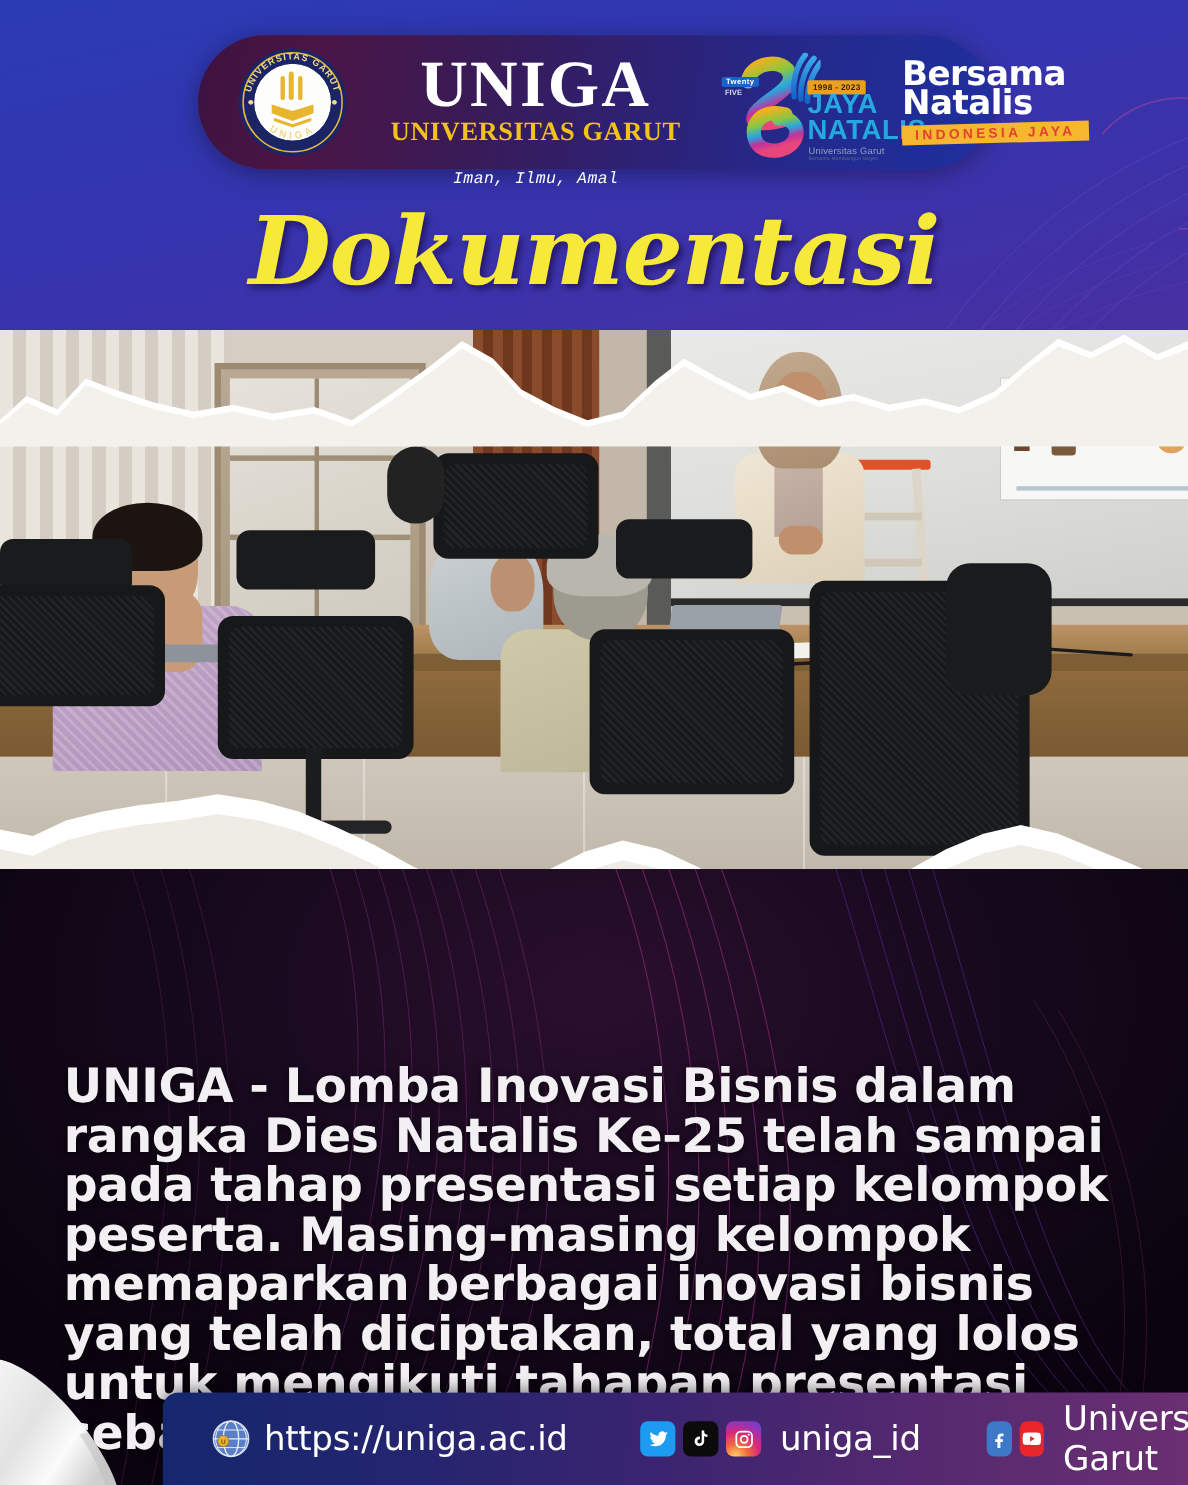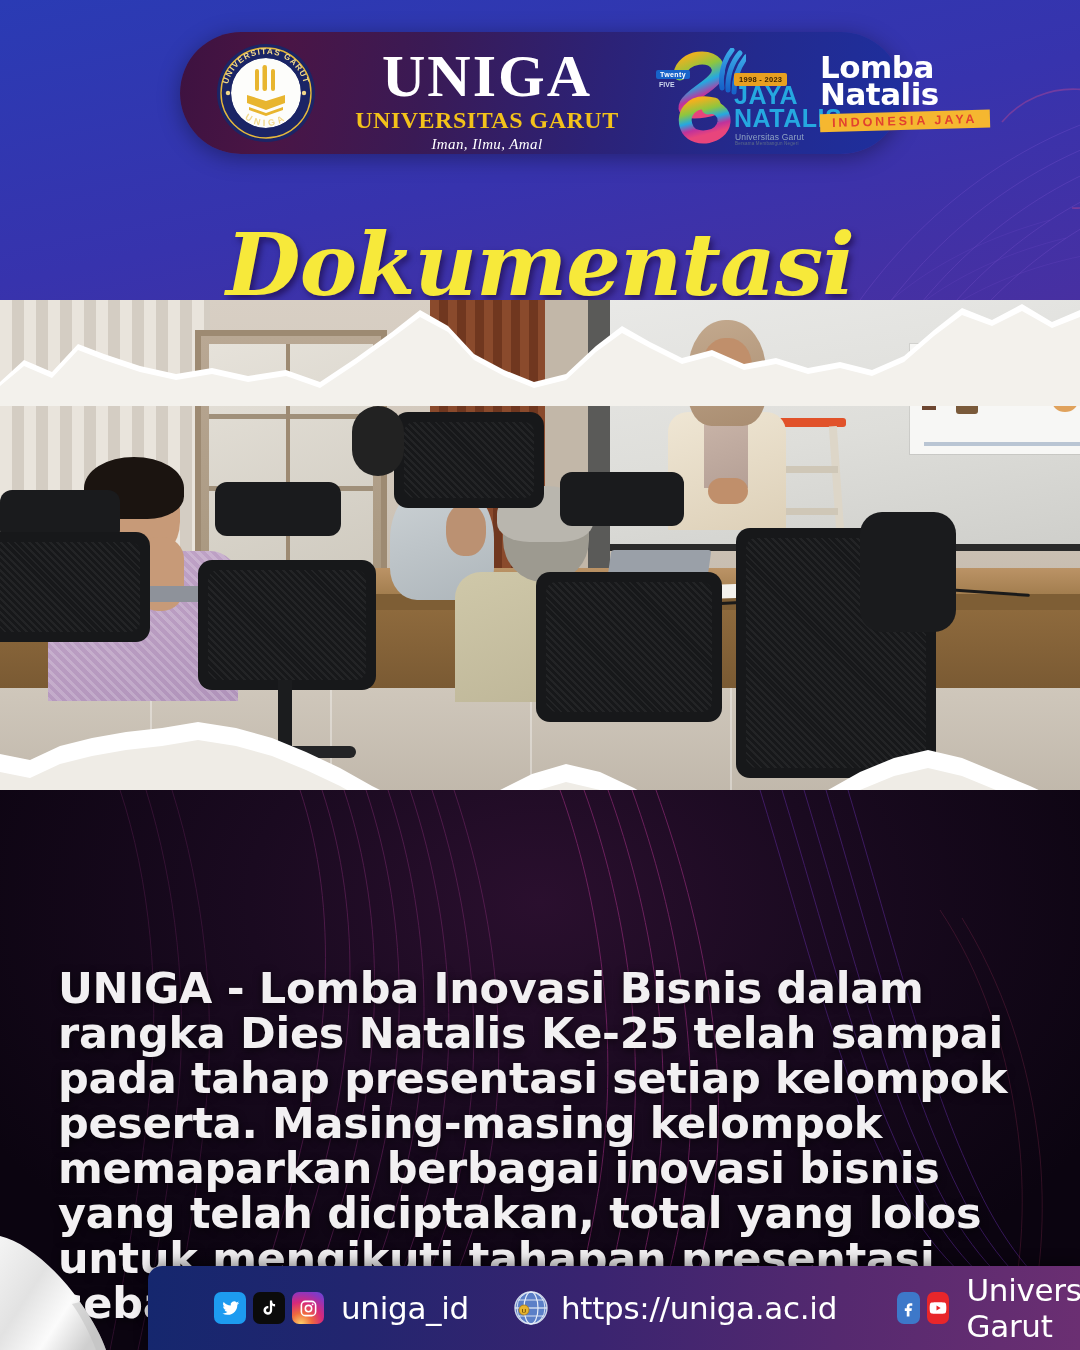--- a/index.html
+++ b/index.html
@@ -31,22 +31,22 @@
   .uniga-block{position:absolute;left:152px;top:14px;width:310px;text-align:center;}
   .uniga-main{
     font-family:"Liberation Serif",serif;font-weight:700;color:#ffffff;
     font-size:60px;line-height:60px;letter-spacing:2px;
   }
   .uniga-sub{
     font-family:"Liberation Serif",serif;font-weight:700;color:#f3c21a;
     font-size:24px;line-height:26px;letter-spacing:.5px;margin-top:1px;
   }
   .uniga-motto{
-    font-family:Liberation Serif, serif;font-style:italic;color:#ffffff;
-    font-size:15px;line-height:18px;margin-top:2px;letter-spacing:.4px;
+    font-family:Liberation Mono, monospace;font-style:italic;color:#ffffff;
+    font-size:15px;line-height:18px;margin-top:21px;letter-spacing:.4px;
   }
 
   
   .dies{position:absolute;left:474px;top:12px;width:160px;height:100px;}
   .dies-badge{
     position:absolute;left:2px;top:26px;background:#1763c9;color:#fff;
     font-size:7px;font-weight:700;letter-spacing:.4px;padding:1px 4px;border-radius:2px;
     font-family:"Liberation Sans",sans-serif;
   }
   .dies-badge2{position:absolute;left:5px;top:37px;color:#cfd9ef;font-size:7px;font-weight:700;}
@@ -72,21 +72,20 @@
     font-size:12.5px;font-weight:700;letter-spacing:3px;padding:2px 12px;
     transform:rotate(-1.6deg);
   }
 
   
   .dokumentasi{
     position:absolute;left:0;top:178px;width:1080px;text-align:center;
     font-family:"DejaVu Serif",serif;font-style:italic;font-weight:700;
     font-size:86px;color:#f7e93a;letter-spacing:-1px;
     text-shadow:3px 4px 6px rgba(20,0,50,.55);
-    margin-top:36px;
   }
 
   
   .photo-band{position:absolute;left:0;top:300px;width:1080px;height:520px;overflow:hidden;}
   .photo{position:absolute;inset:0;background:#cfc6bb;}
 
   
   .wall{position:absolute;left:0;top:0;width:1080px;height:330px;
         background:linear-gradient(180deg,#d8cfc4 0%,#cfc5b8 60%,#c3b8aa 100%);}
   .blinds{position:absolute;left:0;top:0;width:210px;height:300px;
@@ -330,21 +329,21 @@
       <div class="dies-badge">Twenty</div>
       <div class="dies-badge2">FIVE</div>
       <div class="dies-years">1998 - 2023</div>
       <div class="dies-word">JAYA</div>
       <div class="dies-word" style="top:62px">NATALIS</div>
       <div class="dies-uni">Universitas Garut</div>
       <div class="dies-uni2">Bersama Membangun Negeri</div>
     </div>
 
     <div class="km">
-      <div class="km-l1">Lomba</div>
+      <div class="km-l1">Bersama</div>
       <div class="km-l2">Natalis</div>
       <div class="km-ribbon">INDONESIA JAYA</div>
     </div>
   </div>
 
   <div class="dokumentasi">Dokumentasi</div>
 
   <div class="photo-band">
     <div class="photo">
       <div class="wall"></div>
@@ -516,20 +515,36 @@
       <g fill="none" stroke="#c93f6e" stroke-width=".7" opacity=".35">
         <path d="M940,120 C980,180 1010,260 1020,360 C1026,430 1020,500 1000,560"></path>
         <path d="M962,128 C1000,190 1030,268 1040,366 C1046,436 1040,506 1020,560"></path>
       </g>
     </svg>
   </div>
 
   <div class="body-text">UNIGA - Lomba Inovasi Bisnis dalam rangka Dies Natalis Ke-25 telah sampai pada tahap presentasi setiap kelompok peserta. Masing-masing kelompok memaparkan berbagai inovasi bisnis yang telah diciptakan, total yang lolos untuk mengikuti tahapan presentasi sebanyak 16 proposal.</div>
 
   <div class="footer">
+
+    <div class="fgroup" style="margin-left:44px">
+      <svg style="width:36px;height:36px;margin-right:12px" viewBox="0 0 36 36">
+        <circle cx="18" cy="18" r="16" fill="#5b7fc7"></circle>
+        <circle cx="18" cy="18" r="16" fill="none" stroke="#cfd8ea" stroke-width="1.4"></circle>
+        <ellipse cx="18" cy="18" rx="7" ry="16" fill="none" stroke="#e8eef8" stroke-width="1.2"></ellipse>
+        <ellipse cx="18" cy="18" rx="14" ry="16" fill="none" stroke="#e8eef8" stroke-width=".9"></ellipse>
+        <line x1="2" y1="18" x2="34" y2="18" stroke="#e8eef8" stroke-width="1.2"></line>
+        <line x1="5" y1="10" x2="31" y2="10" stroke="#e8eef8" stroke-width=".9"></line>
+        <line x1="5" y1="26" x2="31" y2="26" stroke="#e8eef8" stroke-width=".9"></line>
+        <circle cx="11" cy="20" r="5" fill="#e8b52f"></circle>
+        <circle cx="11" cy="20" r="5" fill="none" stroke="#a8791a" stroke-width=".8"></circle>
+        <text x="11" y="23" font-size="6" font-weight="bold" fill="#6b4a08" text-anchor="middle" font-family="Liberation Sans, sans-serif">U</text>
+      </svg>
+      <span class="ftext">https://uniga.ac.id</span>
+    </div>
 
     <div class="fgroup" style="margin-left:66px">
       <span class="sicon ic-tw">
         <svg viewBox="0 0 24 24" width="19" height="19" fill="#ffffff">
           <path d="M23 4.9a8.6 8.6 0 0 1-2.5.7 4.3 4.3 0 0 0 1.9-2.4 8.6 8.6 0 0 1-2.7 1.1 4.3 4.3 0 0 0-7.4 3.9A12.2 12.2 0 0 1 3.4 3.7a4.3 4.3 0 0 0 1.3 5.8 4.3 4.3 0 0 1-2-.5v.1a4.3 4.3 0 0 0 3.5 4.2 4.3 4.3 0 0 1-2 .1 4.3 4.3 0 0 0 4 3 8.7 8.7 0 0 1-6.4 1.8A12.2 12.2 0 0 0 8.4 20c7.9 0 12.2-6.5 12.2-12.2v-.6A8.7 8.7 0 0 0 23 4.9z"></path>
         </svg>
       </span>
       <span class="sicon ic-tt">
         <svg viewBox="0 0 24 24" width="18" height="18" fill="#ffffff">
           <path d="M16.2 2h-3v13.1a2.6 2.6 0 1 1-2.1-2.6V9.3a5.8 5.8 0 1 0 5.1 5.7V8.6a6.6 6.6 0 0 0 3.9 1.3V6.8a3.8 3.8 0 0 1-3.9-3.8V2z"></path>
@@ -538,36 +553,20 @@
       <span class="sicon ic-ig">
         <svg viewBox="0 0 24 24" width="19" height="19" fill="none" stroke="#ffffff" stroke-width="2">
           <rect x="3" y="3" width="18" height="18" rx="5"></rect>
           <circle cx="12" cy="12" r="4"></circle>
           <circle cx="17.2" cy="6.8" r="1.2" fill="#ffffff" stroke="none"></circle>
         </svg>
       </span>
       <span class="ftext" style="margin-left:10px">uniga_id</span>
     </div>
 
-    <div class="fgroup" style="margin-left:44px">
-      <svg style="width:36px;height:36px;margin-right:12px" viewBox="0 0 36 36">
-        <circle cx="18" cy="18" r="16" fill="#5b7fc7"></circle>
-        <circle cx="18" cy="18" r="16" fill="none" stroke="#cfd8ea" stroke-width="1.4"></circle>
-        <ellipse cx="18" cy="18" rx="7" ry="16" fill="none" stroke="#e8eef8" stroke-width="1.2"></ellipse>
-        <ellipse cx="18" cy="18" rx="14" ry="16" fill="none" stroke="#e8eef8" stroke-width=".9"></ellipse>
-        <line x1="2" y1="18" x2="34" y2="18" stroke="#e8eef8" stroke-width="1.2"></line>
-        <line x1="5" y1="10" x2="31" y2="10" stroke="#e8eef8" stroke-width=".9"></line>
-        <line x1="5" y1="26" x2="31" y2="26" stroke="#e8eef8" stroke-width=".9"></line>
-        <circle cx="11" cy="20" r="5" fill="#e8b52f"></circle>
-        <circle cx="11" cy="20" r="5" fill="none" stroke="#a8791a" stroke-width=".8"></circle>
-        <text x="11" y="23" font-size="6" font-weight="bold" fill="#6b4a08" text-anchor="middle" font-family="Liberation Sans, sans-serif">U</text>
-      </svg>
-      <span class="ftext">https://uniga.ac.id</span>
-    </div>
-
     <div class="fgroup" style="margin-left:60px">
       <span class="sicon ic-fb">
         <svg viewBox="0 0 24 24" width="19" height="19" fill="#ffffff">
           <path d="M14.5 8.5h2.3V5.4h-2.6c-2.8 0-4.4 1.6-4.4 4.3v2.1H7.3v3.2h2.5V22h3.4v-7h2.6l.5-3.2h-3.1v-1.6c0-1 .4-1.7 1.3-1.7z"></path>
         </svg>
       </span>
       <span class="sicon ic-yt">
         <svg viewBox="0 0 24 24" width="20" height="20" fill="#ffffff">
           <path d="M21.6 7.2a2.6 2.6 0 0 0-1.8-1.8C18.2 5 12 5 12 5s-6.2 0-7.8.4A2.6 2.6 0 0 0 2.4 7.2 27 27 0 0 0 2 12a27 27 0 0 0 .4 4.8 2.6 2.6 0 0 0 1.8 1.8C5.8 19 12 19 12 19s6.2 0 7.8-.4a2.6 2.6 0 0 0 1.8-1.8A27 27 0 0 0 22 12a27 27 0 0 0-.4-4.8z" fill="#ffffff"></path>
           <path d="M10.2 15V9l5 3z" fill="#e8262a"></path>

